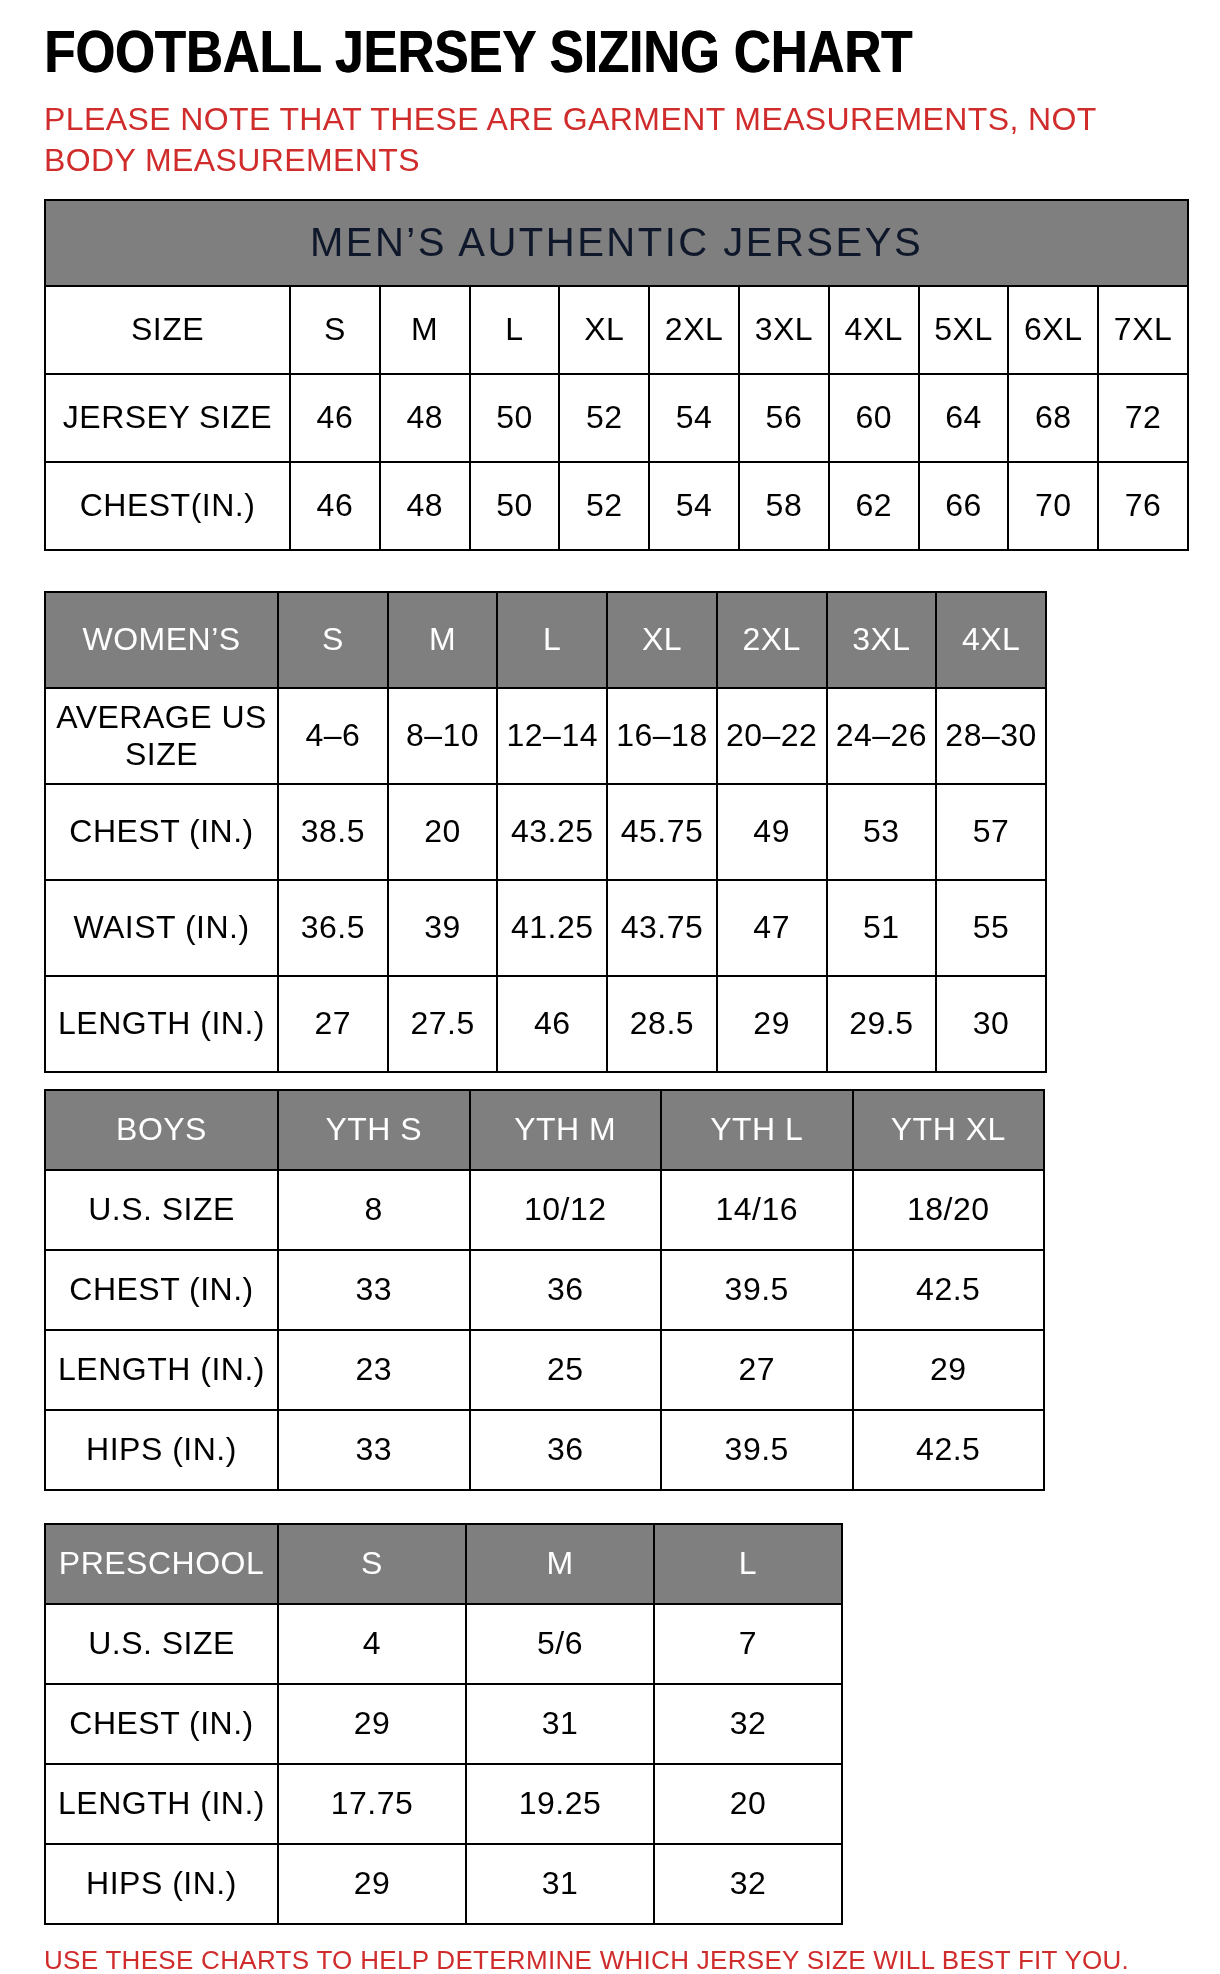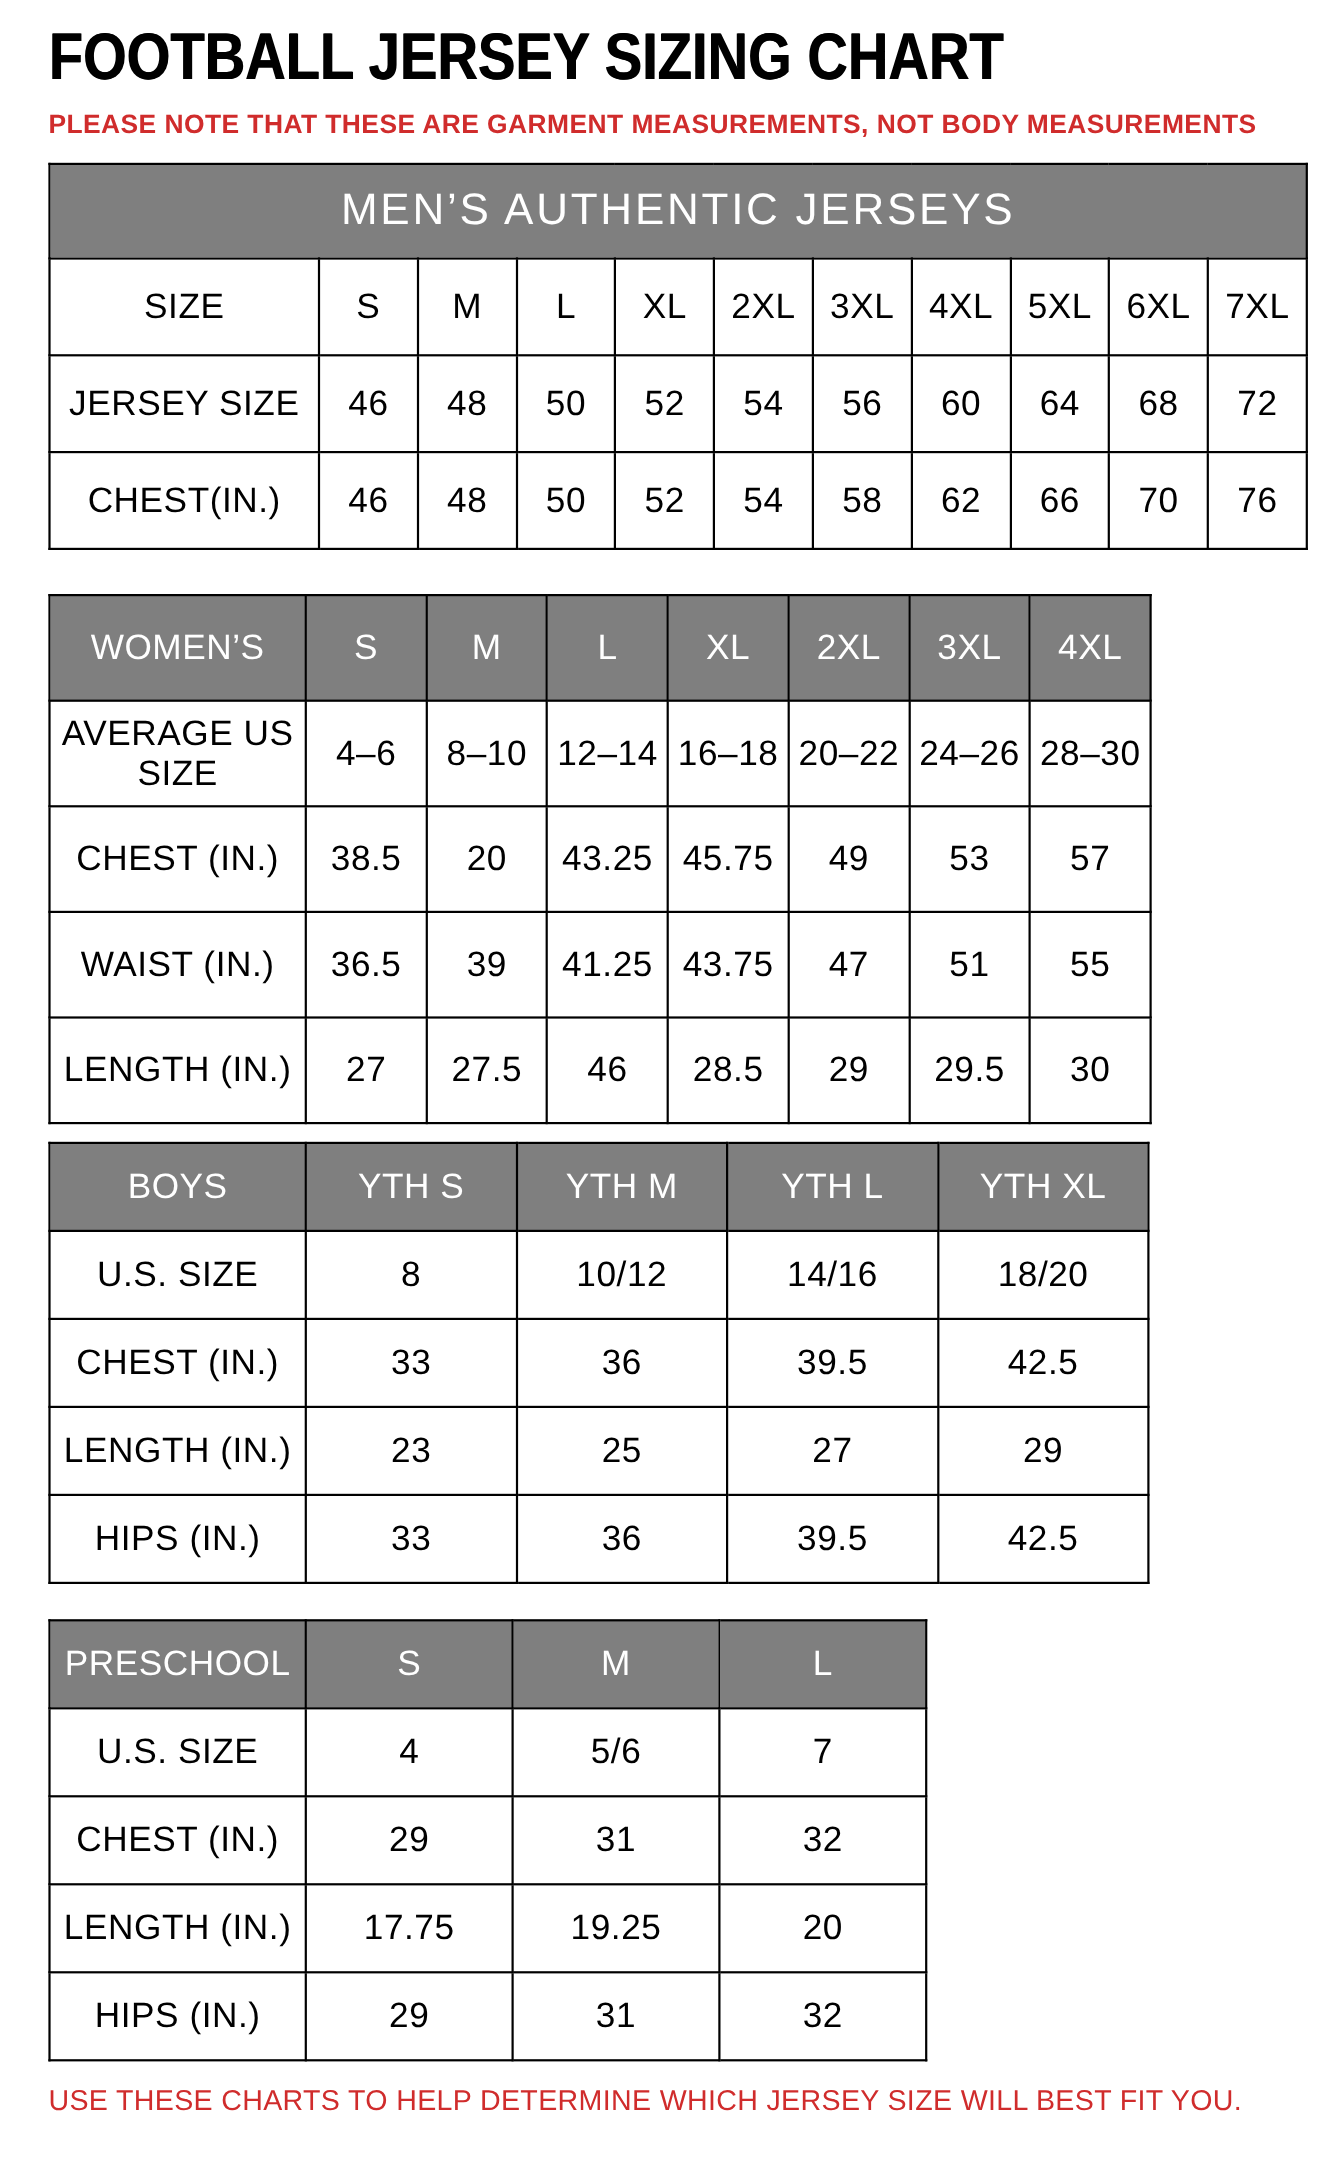--- a/index.html
+++ b/index.html
@@ -20,25 +20,25 @@
     letter-spacing: 0px;
     white-space: nowrap;
     transform: scaleX(0.85);
     transform-origin: left center;
     text-shadow: 1px 0 0 #000;
   }
 
   .note {
     margin-top: 16px;
     color: #d02c2c;
-    font-size: 24px;
+    font-size: 32px;
     line-height: 1.28;
     letter-spacing: 0.4px;
     max-width: 1120px;
-    font-weight: bold;
+    font-weight: normal;
   }
 
   table {
     border-collapse: collapse;
     table-layout: fixed;
     background: #fff;
   }
   td, th {
     border: 2px solid #000;
     text-align: center;
@@ -49,21 +49,21 @@
     padding: 2px 4px;
     overflow: hidden;
   }
   thead td {
     background: #7f7f7f;
     color: #ffffff;
     font-weight: normal;
   }
   .banner {
     background: #7f7f7f;
-    color: #ffffff;
+    color: #0f172a;
     font-weight: normal;
     font-size: 40px;
     letter-spacing: 2.5px;
     height: 86px;
   }
 
   .t-mens      { width: 1145px; margin-top: 18px; }
   .t-mens td   { height: 88px; }
   .t-mens .c-label { width: 245px; }
 

